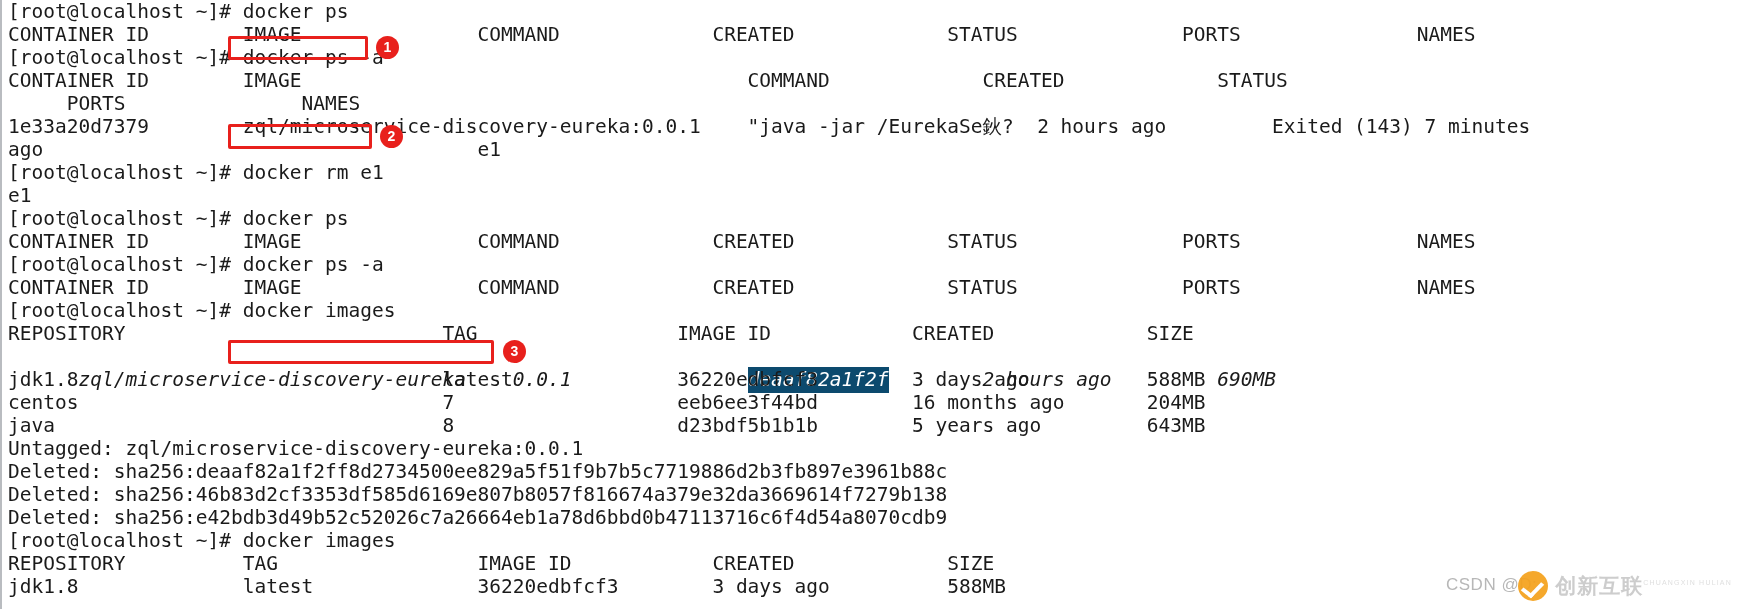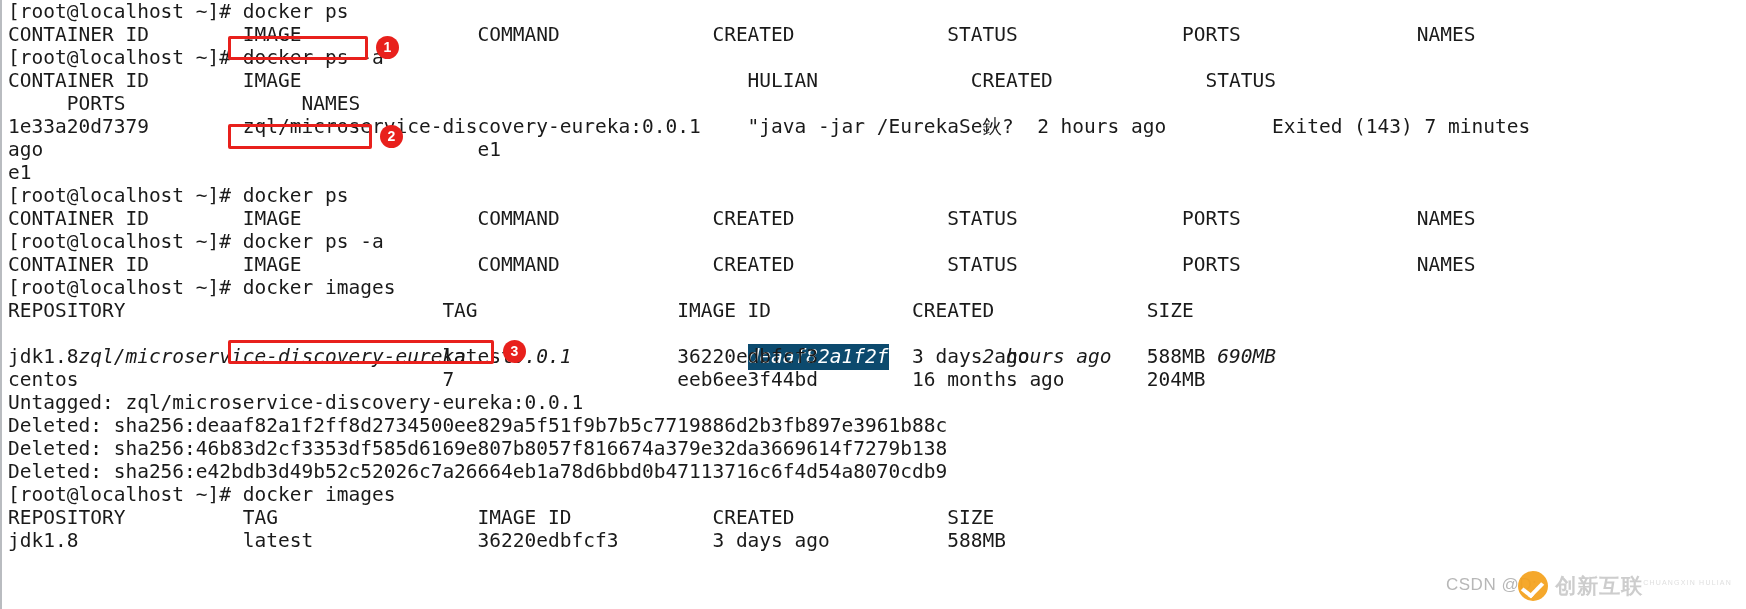--- a/index.html
+++ b/index.html
@@ -141,38 +141,40 @@
 
 <div id="terminal">
 
   <div class="left-rule"></div>
 
   <div class="term-lines">
 
     <div class="line">[root@localhost ~]# docker ps</div>
     <div class="line">CONTAINER ID        IMAGE               COMMAND             CREATED             STATUS              PORTS               NAMES</div>
     <div class="line">[root@localhost ~]# docker ps -a</div>
-    <div class="line">CONTAINER ID        IMAGE                                      HULIAN             CREATED             STATUS</div>
+    <div class="line">CONTAINER ID        IMAGE                                      COMMAND             CREATED             STATUS</div>
     <div class="line">     PORTS               NAMES</div>
     <div class="line">1e33a20d7379        zql/microservice-discovery-eureka:0.0.1    "java -jar /EurekaSe鈥?  2 hours ago         Exited (143) 7 minutes</div>
     <div class="line">ago                                     e1</div>
+    <div class="line">[root@localhost ~]# docker rm e1</div>
     <div class="line">e1</div>
     <div class="line">[root@localhost ~]# docker ps</div>
     <div class="line">CONTAINER ID        IMAGE               COMMAND             CREATED             STATUS              PORTS               NAMES</div>
     <div class="line">[root@localhost ~]# docker ps -a</div>
     <div class="line">CONTAINER ID        IMAGE               COMMAND             CREATED             STATUS              PORTS               NAMES</div>
     <div class="line">[root@localhost ~]# docker images</div>
     <div class="line">REPOSITORY                           TAG                 IMAGE ID            CREATED             SIZE</div>
 
     <div class="line">
       <span>zql/microservice-discovery-eureka    0.0.1               </span><span class="inv">deaaf82a1f2f</span><span>        2 hours ago         690MB</span>
     </div>
 
     <div class="line">jdk1.8                               latest              36220edbfcf3        3 days ago          588MB</div>
     <div class="line">centos                               7                   eeb6ee3f44bd        16 months ago       204MB</div>
+    <div class="line">java                                 8                   d23bdf5b1b1b        5 years ago         643MB</div>
     <div class="line">Untagged: zql/microservice-discovery-eureka:0.0.1</div>
     <div class="line">Deleted: sha256:deaaf82a1f2ff8d2734500ee829a5f51f9b7b5c7719886d2b3fb897e3961b88c</div>
     <div class="line">Deleted: sha256:46b83d2cf3353df585d6169e807b8057f816674a379e32da3669614f7279b138</div>
     <div class="line">Deleted: sha256:e42bdb3d49b52c52026c7a26664eb1a78d6bbd0b47113716c6f4d54a8070cdb9</div>
     <div class="line">[root@localhost ~]# docker images</div>
     <div class="line">REPOSITORY          TAG                 IMAGE ID            CREATED             SIZE</div>
     <div class="line">jdk1.8              latest              36220edbfcf3        3 days ago          588MB</div>
 
   </div>
 

